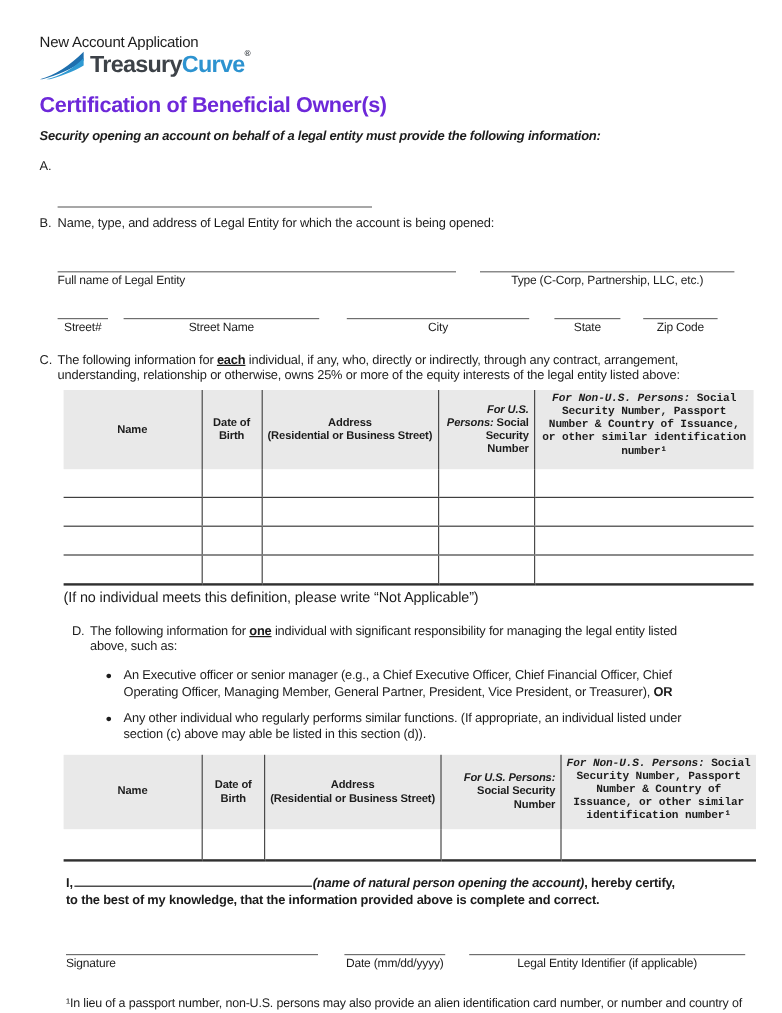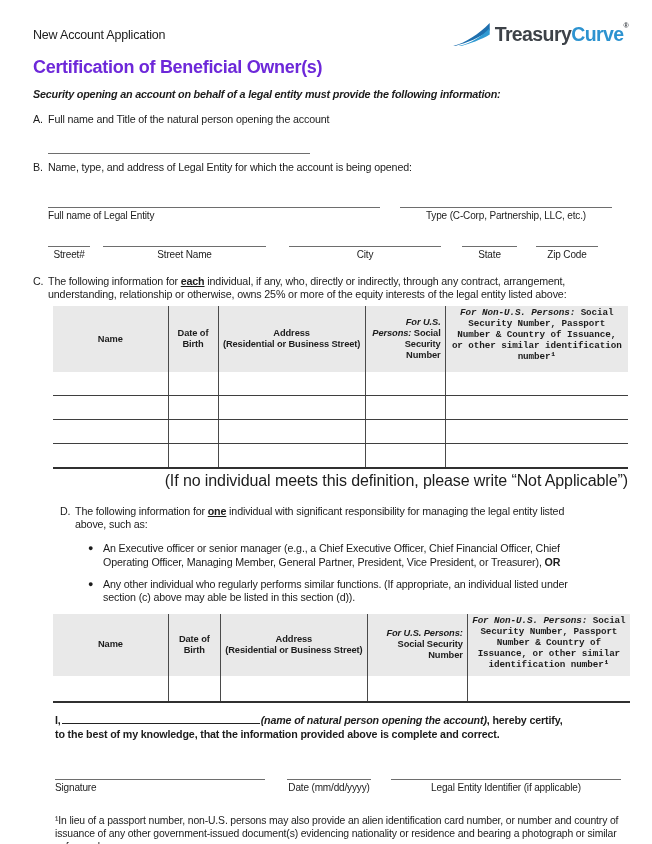--- a/index.html
+++ b/index.html
@@ -2,21 +2,21 @@
 <html><head>
 <meta charset="utf-8">
 <style>
   html,body{margin:0;padding:0;background:#fff;}
   body{width:652px;height:844px;font-family:"Liberation Sans",sans-serif;color:#1c1c1c;
        -webkit-font-smoothing:antialiased;}
   .page{position:relative;width:652px;height:844px;overflow:hidden;background:#fff;}
   .content{padding:22px 24px 0 33px;}
 
   
-  .hdr{display:flex;justify-content:space-between;align-items:flex-start;}
+  .hdr{display:flex;align-items:flex-start;flex-direction:column;}
   .hdr-left{font-size:12.5px;padding-top:6px;letter-spacing:-0.2px;}
   .logo{display:flex;align-items:center;gap:4px;}
   .logo svg{width:38px;height:25px;}
   .logo-text{font-size:19.5px;font-weight:600;letter-spacing:-0.6px;}
   .logo-treasury{color:#3d4248;}
   .logo-curve{color:#2d93d0;}
   .logo-r{font-size:7px;vertical-align:top;color:#3d4248;position:relative;top:-1px;}
 
   
   .title{margin-top:10px;font-size:18px;font-weight:bold;color:#6d28d9;letter-spacing:-0.3px;}
@@ -56,21 +56,21 @@
   table.bo th.left{text-align:right;vertical-align:middle;}
   table.bo th.top{text-align:center;vertical-align:top;padding-top:2px;font-family:Liberation Mono, monospace;}
   table.t1 th{height:58px;}
   table.t2 th{height:54px;}
   table.bo td{height:23px;}
   table.t2 td{height:25px;}
   table.bo tr.data td{border-bottom:1px solid #3f3f3f;}
   table.bo tr.data.last td{border-bottom:2px solid #303030;}
   table.bo tr.first td{border-bottom:1px solid #3f3f3f;}
   .it{font-style:italic;}
-  .cap-table{font-size:16px;text-align:right;width:575px;margin-left:20px;margin-top:3px;
+  .cap-table{font-size:12px;text-align:left;width:575px;margin-left:20px;margin-top:3px;
              letter-spacing:-0.1px;}
 
   
   .secd{margin-left:27px;margin-top:15px;}
   .secd .txt{max-width:522px;}
   .bullet{display:flex;margin-left:55px;margin-top:11px;font-size:10.7px;line-height:1.25;}
   .bullet .dot{width:15px;flex:0 0 15px;font-size:9px;padding-top:1px;}
   .bullet .btxt{max-width:485px;letter-spacing:-0.15px;}
   .b-or{font-weight:bold;}
 
@@ -106,21 +106,20 @@
         </svg>
         <div class="logo-text"><span class="logo-treasury">Treasury</span><span class="logo-curve">Curve</span><span class="logo-r">®</span></div>
       </div>
     </div>
 
     <div class="title">Certification of Beneficial Owner(s)</div>
     <div class="intro">Security opening an account on behalf of a legal entity must provide the following information:</div>
 
     <div class="sec">
       <span class="lbl">A.</span>
-      <span class="txt">Full name and Title of the natural person opening the account</span>
     </div>
     <div class="blankline a-line"></div>
 
     <div class="sec" style="margin-top:7px;">
       <span class="lbl">B.</span>
       <span class="txt">Name, type, and address of Legal Entity for which the account is being opened:</span>
     </div>
 
     <div class="fieldrow row1">
       <div class="field f-entity">

